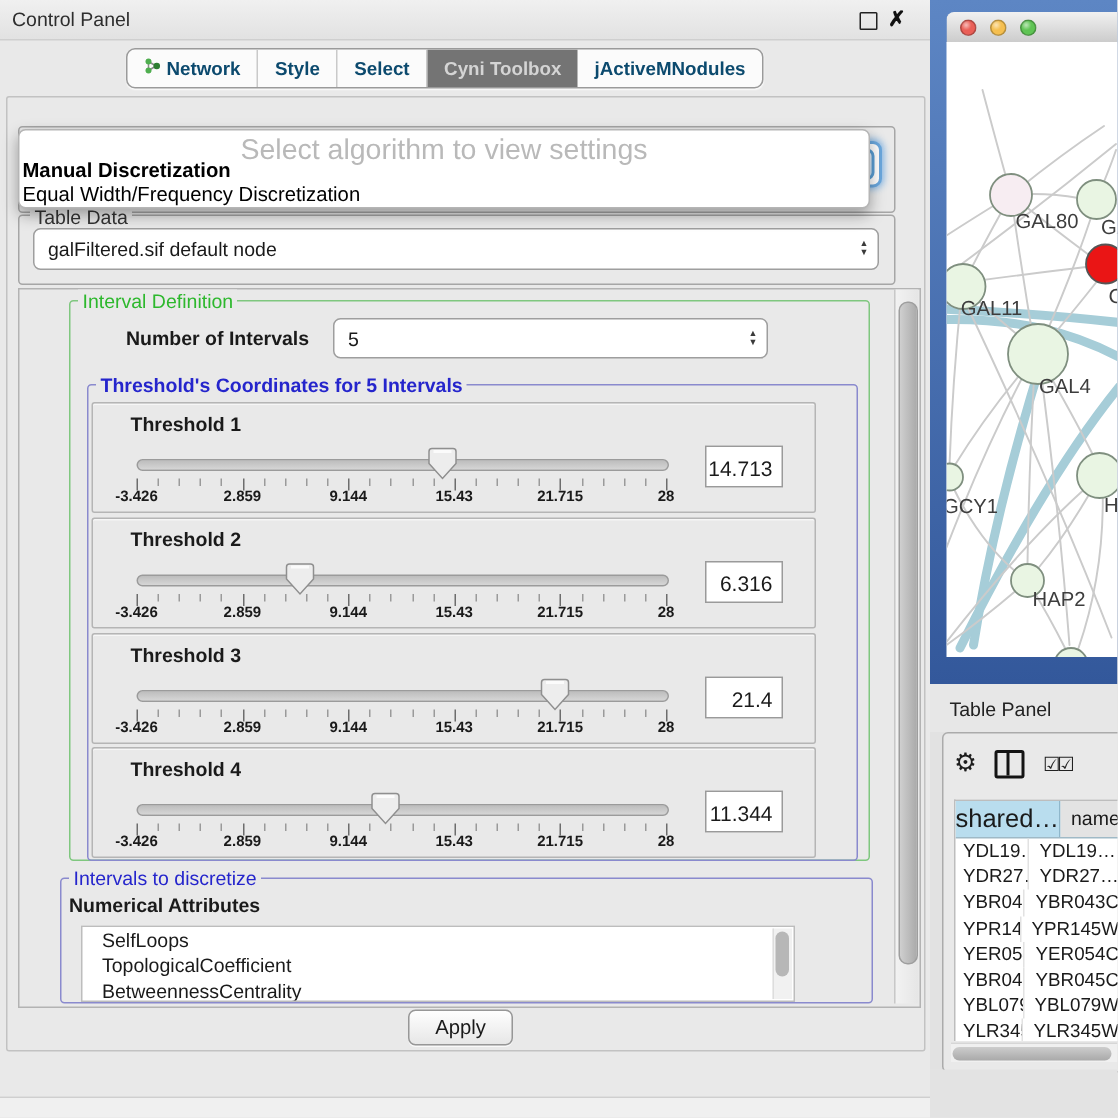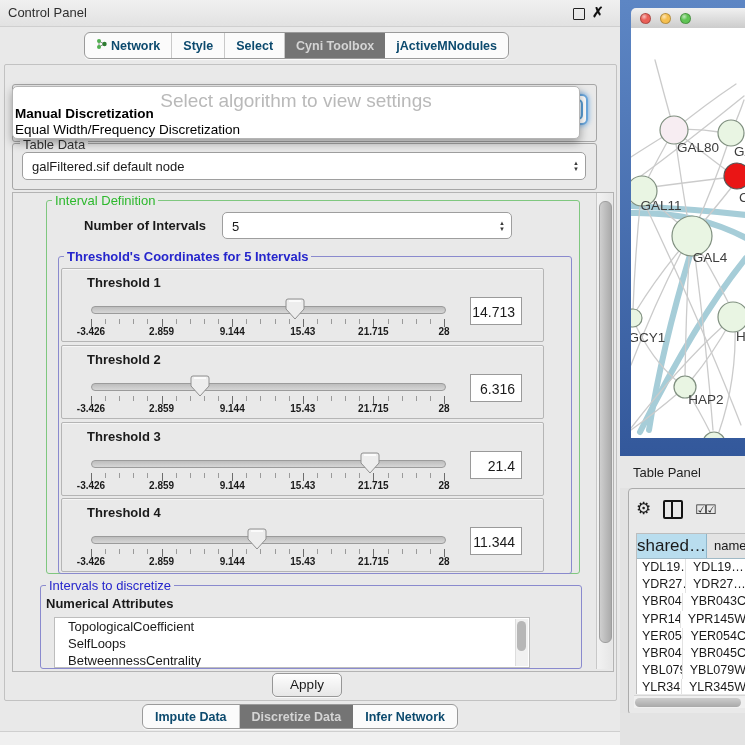--- a/index.html
+++ b/index.html
@@ -331,42 +331,31 @@
         <div class="tick-label" style="left: 382px;">28</div>
         <div class="th-value">11.344</div>
       </div>
     </div>
 
   <div class="group" style="left:40px;top:585px;width:540px;height:82px;border-color:#8a8ace;"></div>
   <div class="group-title" style="left:46px;top:578px;color:#2525cc;">Intervals to discretize</div>
   <div class="bold13 abs" style="left:46px;top:596px;">Numerical Attributes</div>
   <div class="attr-list">
     <div id="attr-items">
+        <div class="attr-item">SelfLoops</div>
         <div class="attr-item">TopologicalCoefficient</div>
-        <div class="attr-item">SelfLoops</div>
         <div class="attr-item">BetweennessCentrality</div>
       </div>
     <div class="attr-scroll">
         <div class="thumb"></div>
       </div>
   </div>
 
   <div class="apply-btn">Apply</div>
 
-  <div class="tabbar bottom-tabs">
-    <div class="tab">
-        <span>Impute Data</span>
-      </div>
-    <div class="tab sel">
-        <span>Discretize Data</span>
-      </div>
-    <div class="tab">
-        <span>Infer Network</span>
-      </div>
-  </div>
   <div class="bottom-strip"></div>
 </div>
 
 <div class="net-frame"></div>
 <div class="net-titlebar">
   <span class="tl" id="tl-close" style="left: 9px; background: radial-gradient(circle at 35% 30%, rgba(255, 255, 255, 0.6), transparent 40%), rgb(234, 95, 87);"></span>
   <span class="tl" id="tl-min" style="left: 29px; background: radial-gradient(circle at 35% 30%, rgba(255, 255, 255, 0.6), transparent 40%), rgb(245, 191, 79);"></span>
   <span class="tl" id="tl-max" style="left: 49px; background: radial-gradient(circle at 35% 30%, rgba(255, 255, 255, 0.6), transparent 40%), rgb(95, 196, 84);"></span>
 </div>
 <div class="net-canvas">

